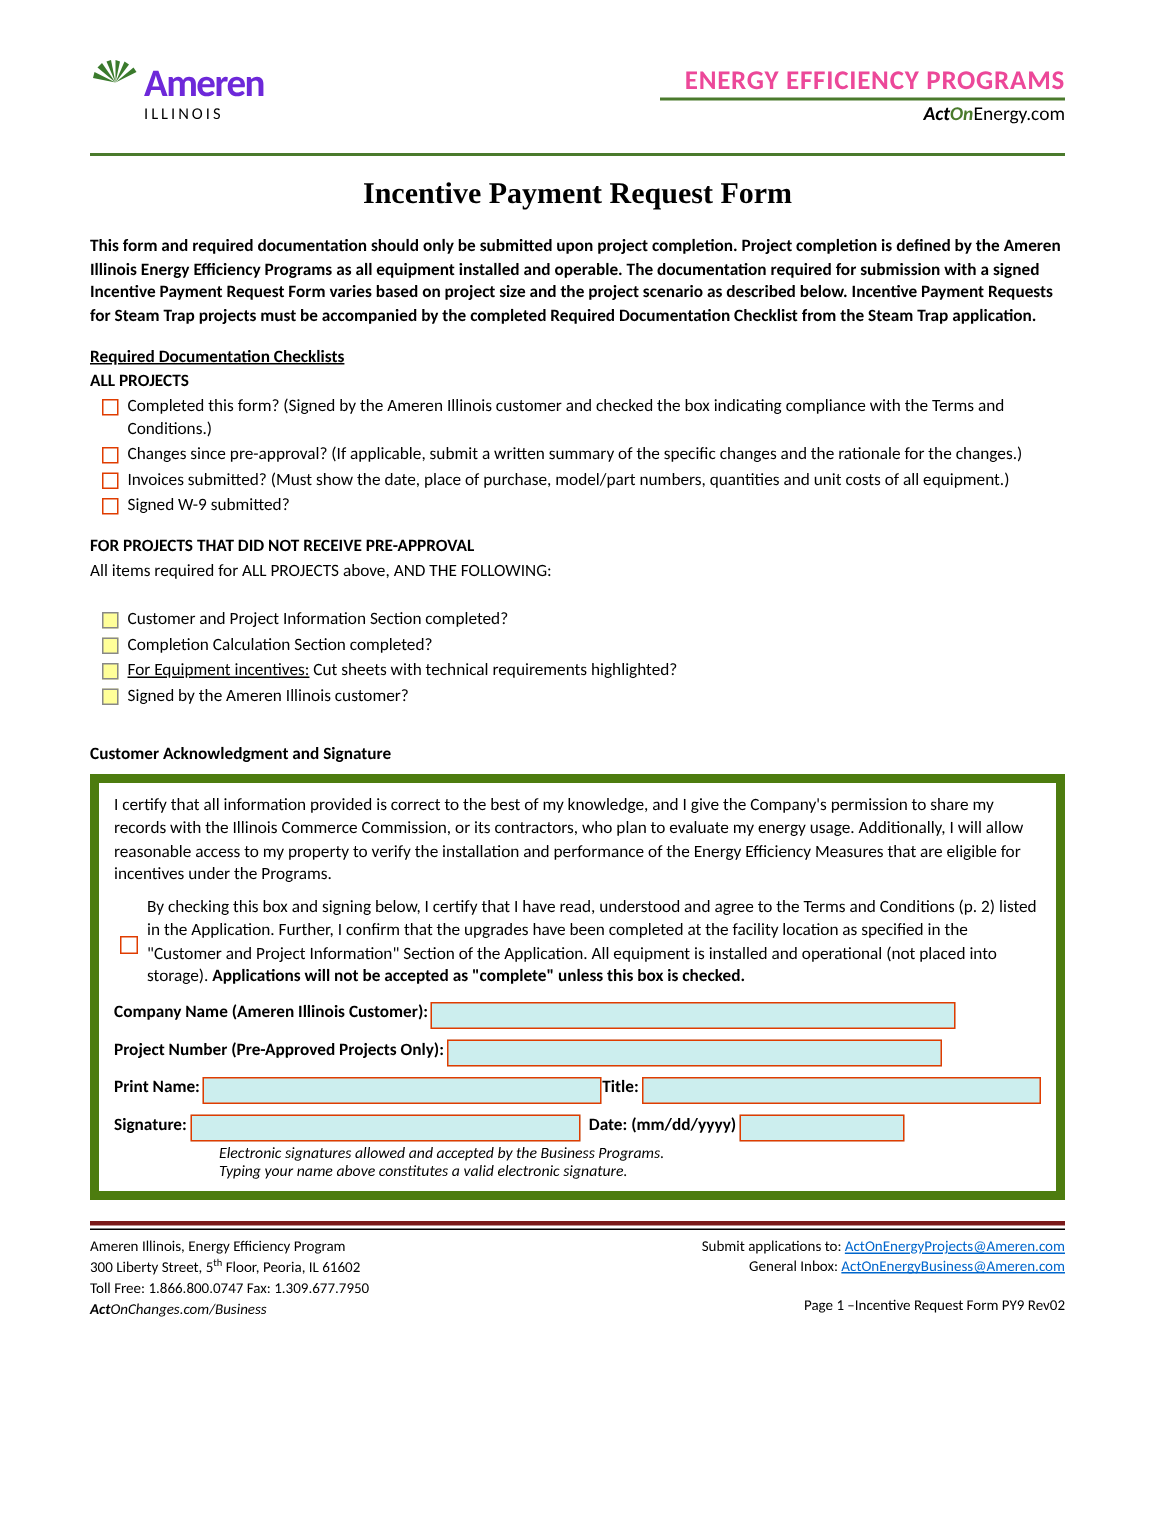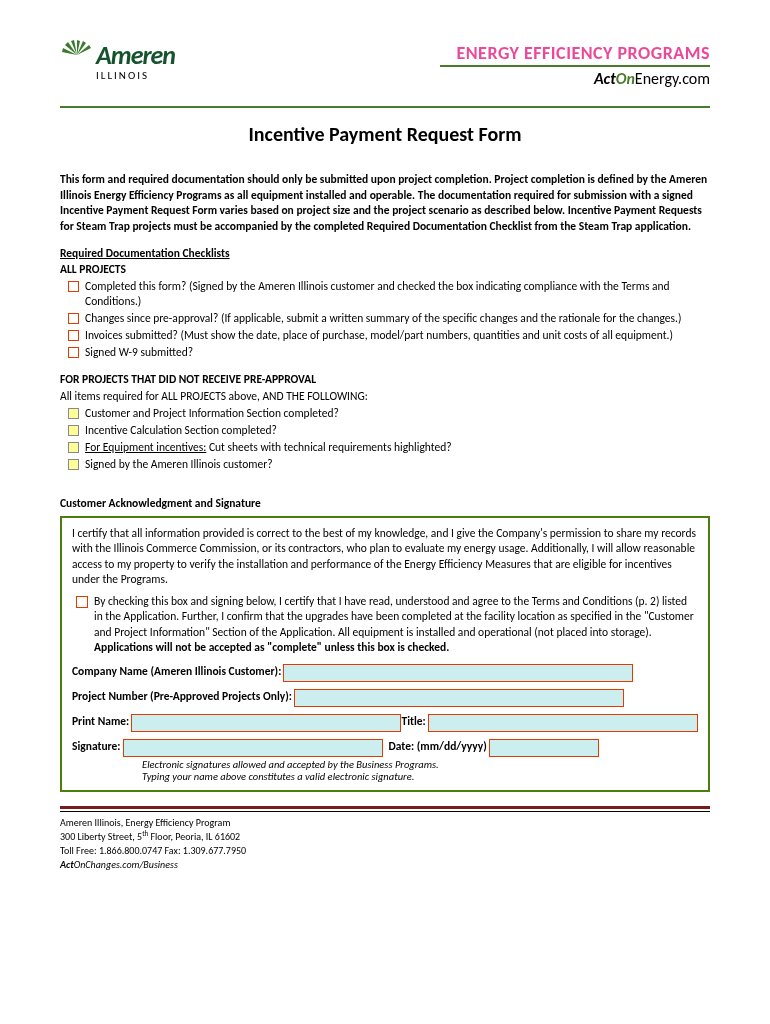--- a/index.html
+++ b/index.html
@@ -13,51 +13,51 @@
     padding: 38px 60px 20px 60px;
     position: relative;
   }
   .header { display: flex; justify-content: space-between; align-items: flex-start; margin-bottom: 4px; }
   .logo { display: flex; flex-direction: column; }
   .logo-top { display: flex; align-items: center; }
   .logo-burst {
     width: 34px; height: 34px; position: relative; margin-right: 2px;
   }
   .logo-burst svg { width: 34px; height: 34px; }
-  .logo-name { font-size: 26px; font-weight: bold; font-style: italic; letter-spacing: -1px; color: #14532d; }
+  .logo-name { font-size: 26px; font-weight: bold; letter-spacing: -1px; color: #6d28d9; }
   .logo-sub { font-size: 11px; letter-spacing: 2px; margin-left: 36px; margin-top: -3px; }
   .header-right { text-align: right; margin-top: 4px; }
   .eep { color: #ec4899; font-weight: bold; font-size: 18px; letter-spacing: 0.5px; }
   .eep-under { border-bottom: 2px solid #4a7a2c; width: 270px; margin-left: auto; margin-top: 1px; }
-  .aoe { font-size: 16px; margin-top: 2px; }
+  .aoe { font-size: 13px; margin-top: 2px; }
   .aoe .act { font-weight: bold; font-style: italic; }
   .aoe .on { color: #4a7a2c; font-weight: bold; font-style: italic; }
   .header-rule { border: none; border-top: 2px solid #4a7a2c; margin-top: 18px; margin-bottom: 14px; }
-  h1 { text-align: center; font-size: 20px; font-weight: bold; margin-bottom: 26px; }
+  h1 { text-align: center; font-size: 20px; font-weight: bold; margin-bottom: 16px; font-family: Liberation Serif, serif; }
   .intro { font-weight: bold; line-height: 1.35; margin-bottom: 12px; }
   .section-label { font-weight: bold; text-decoration: underline; margin-bottom: 2px; }
   .subhead { font-weight: bold; margin-bottom: 3px; }
   .check-row { display: flex; align-items: flex-start; margin-bottom: 2px; line-height: 1.3; }
   .cb-orange {
     flex: none; width: 11px; height: 11px; border: 1.5px solid #e03c00;
     background: #fff; margin: 2px 6px 0 8px;
   }
   .cb-yellow {
     flex: none; width: 11px; height: 11px; border: 1px solid #888;
     background: #ffff99; margin: 2px 6px 0 8px;
   }
   .check-text { flex: 1; }
   .gap { height: 10px; }
-  .note { margin-bottom: 3px; }
+  .note { margin-bottom: 18px; }
   .ack-head { font-weight: bold; margin-top: 24px; margin-bottom: 6px; }
   .ack-box {
-    border: 2px solid #4d7c0f; padding: 8px 10px 6px 10px; line-height: 1.35;
+    border: 6px solid #4d7c0f; padding: 8px 10px 6px 10px; line-height: 1.35;
   }
   .ack-text { margin-bottom: 6px; }
-  .ack-check { display: flex; align-items: flex-start; margin-bottom: 8px; }
+  .ack-check { display: flex; align-items: center; margin-bottom: 8px; }
   .ack-cb {
     flex: none; width: 12px; height: 12px; border: 1.5px solid #e03c00;
     background: #fff; margin: 2px 6px 0 4px;
   }
   .ack-check-text { flex: 1; }
   .field-row { display: flex; align-items: flex-start; margin-bottom: 7px; font-weight: bold; }
   .field-label { white-space: nowrap; }
   .input-box {
     border: 1.5px solid #e03c00; background: #cceeee;
     height: 18px; flex: 1; margin-left: 2px;
@@ -134,21 +134,21 @@
 
 <div class="subhead">FOR PROJECTS THAT DID NOT RECEIVE PRE-APPROVAL</div>
 <div class="note">All items required for ALL PROJECTS above, AND THE FOLLOWING:</div>
 
 <div class="check-row">
   <span class="cb-yellow"></span>
   <span class="check-text">Customer and Project Information Section completed?</span>
 </div>
 <div class="check-row">
   <span class="cb-yellow"></span>
-  <span class="check-text">Incentive Calculation Section completed?</span>
+  <span class="check-text">Completion Calculation Section completed?</span>
 </div>
 <div class="check-row">
   <span class="cb-yellow"></span>
   <span class="check-text"><span class="underline-span">For Equipment incentives:</span><span> Cut sheets with technical requirements highlighted?</span></span>
 </div>
 <div class="check-row">
   <span class="cb-yellow"></span>
   <span class="check-text">Signed by the Ameren Illinois customer?</span>
 </div>
 
@@ -190,13 +190,19 @@
 <hr class="footer-rule1">
 <hr class="footer-rule2">
 
 <div class="footer">
   <div class="footer-left">
     <div>Ameren Illinois, Energy Efficiency Program</div>
     <div><span>300 Liberty Street, 5</span><span class="sup">th</span><span> Floor, Peoria, IL 61602</span></div>
     <div>Toll Free: 1.866.800.0747     Fax: 1.309.677.7950</div>
     <div class="brand"><b><span>Act</span></b><span>On</span><span>Changes.com/Business</span></div>
   </div>
+  <div class="footer-right">
+    <div><span>Submit applications to: </span><a>ActOnEnergyProjects@Ameren.com</a></div>
+    <div><span>General Inbox: </span><a>ActOnEnergyBusiness@Ameren.com</a></div>
+    <div style="height:12px"></div>
+    <div>Page 1 –Incentive Request Form PY9 Rev02</div>
+  </div>
 </div>
 
 </body></html>

